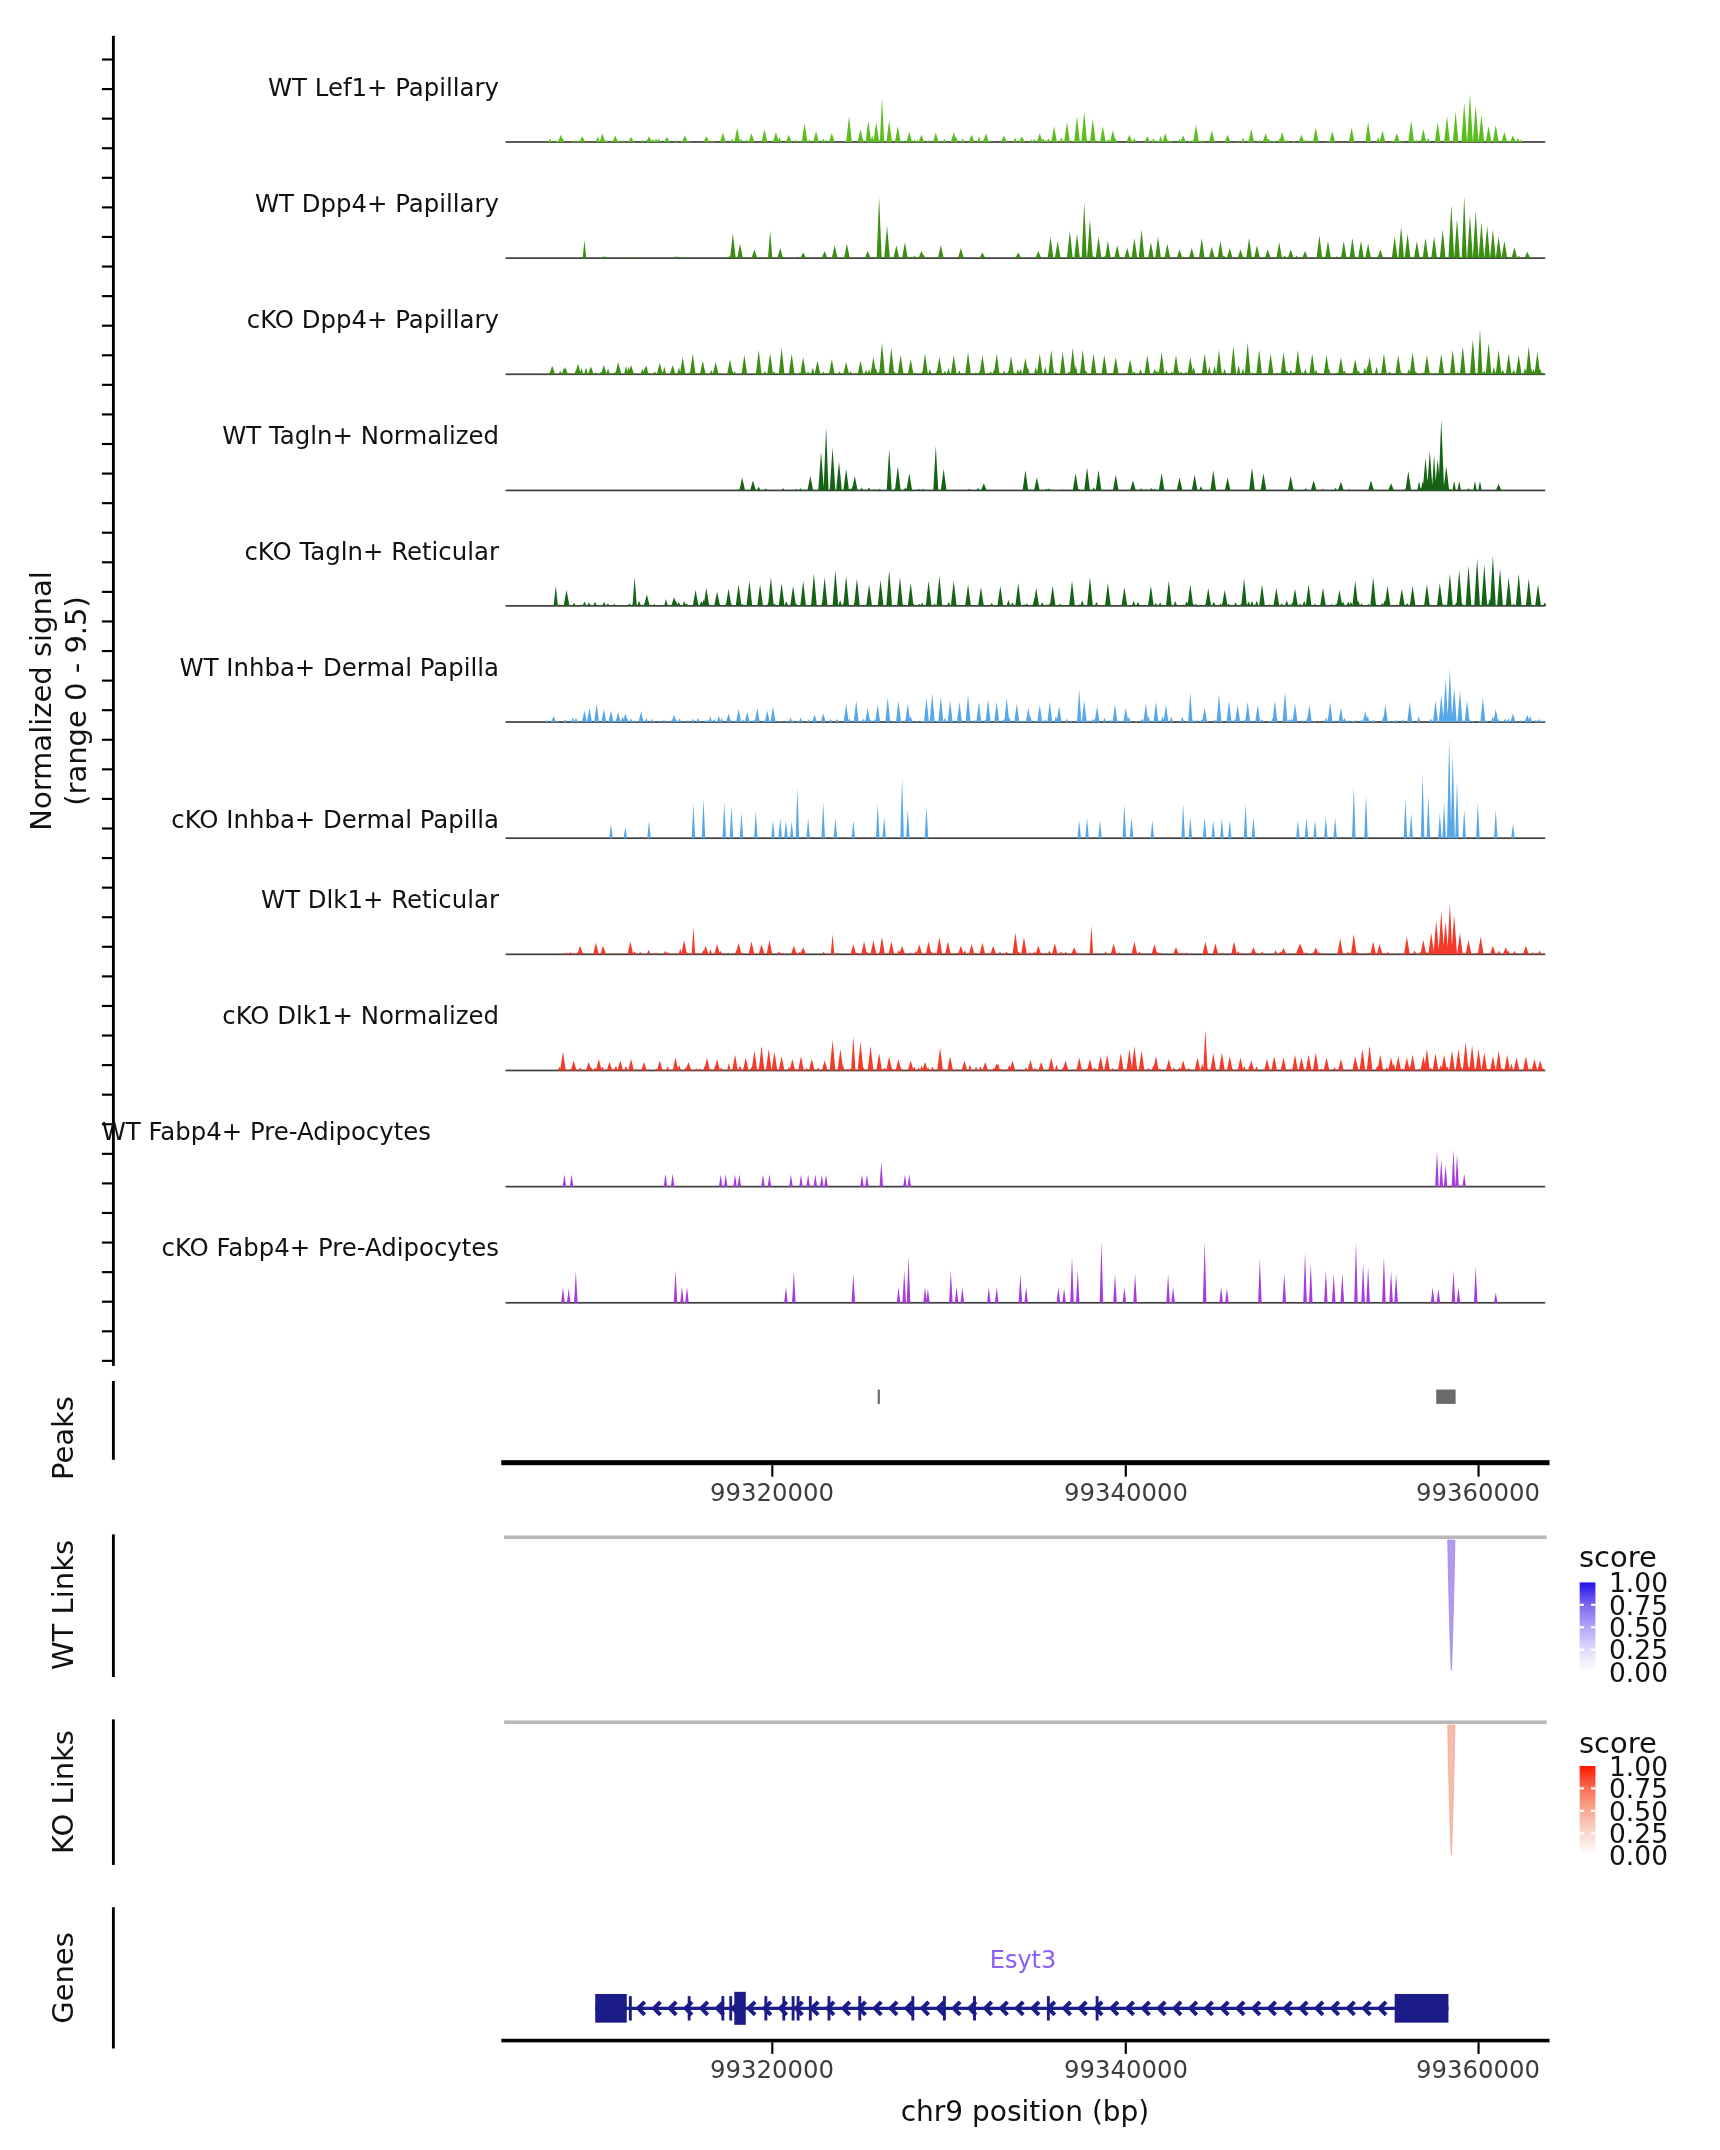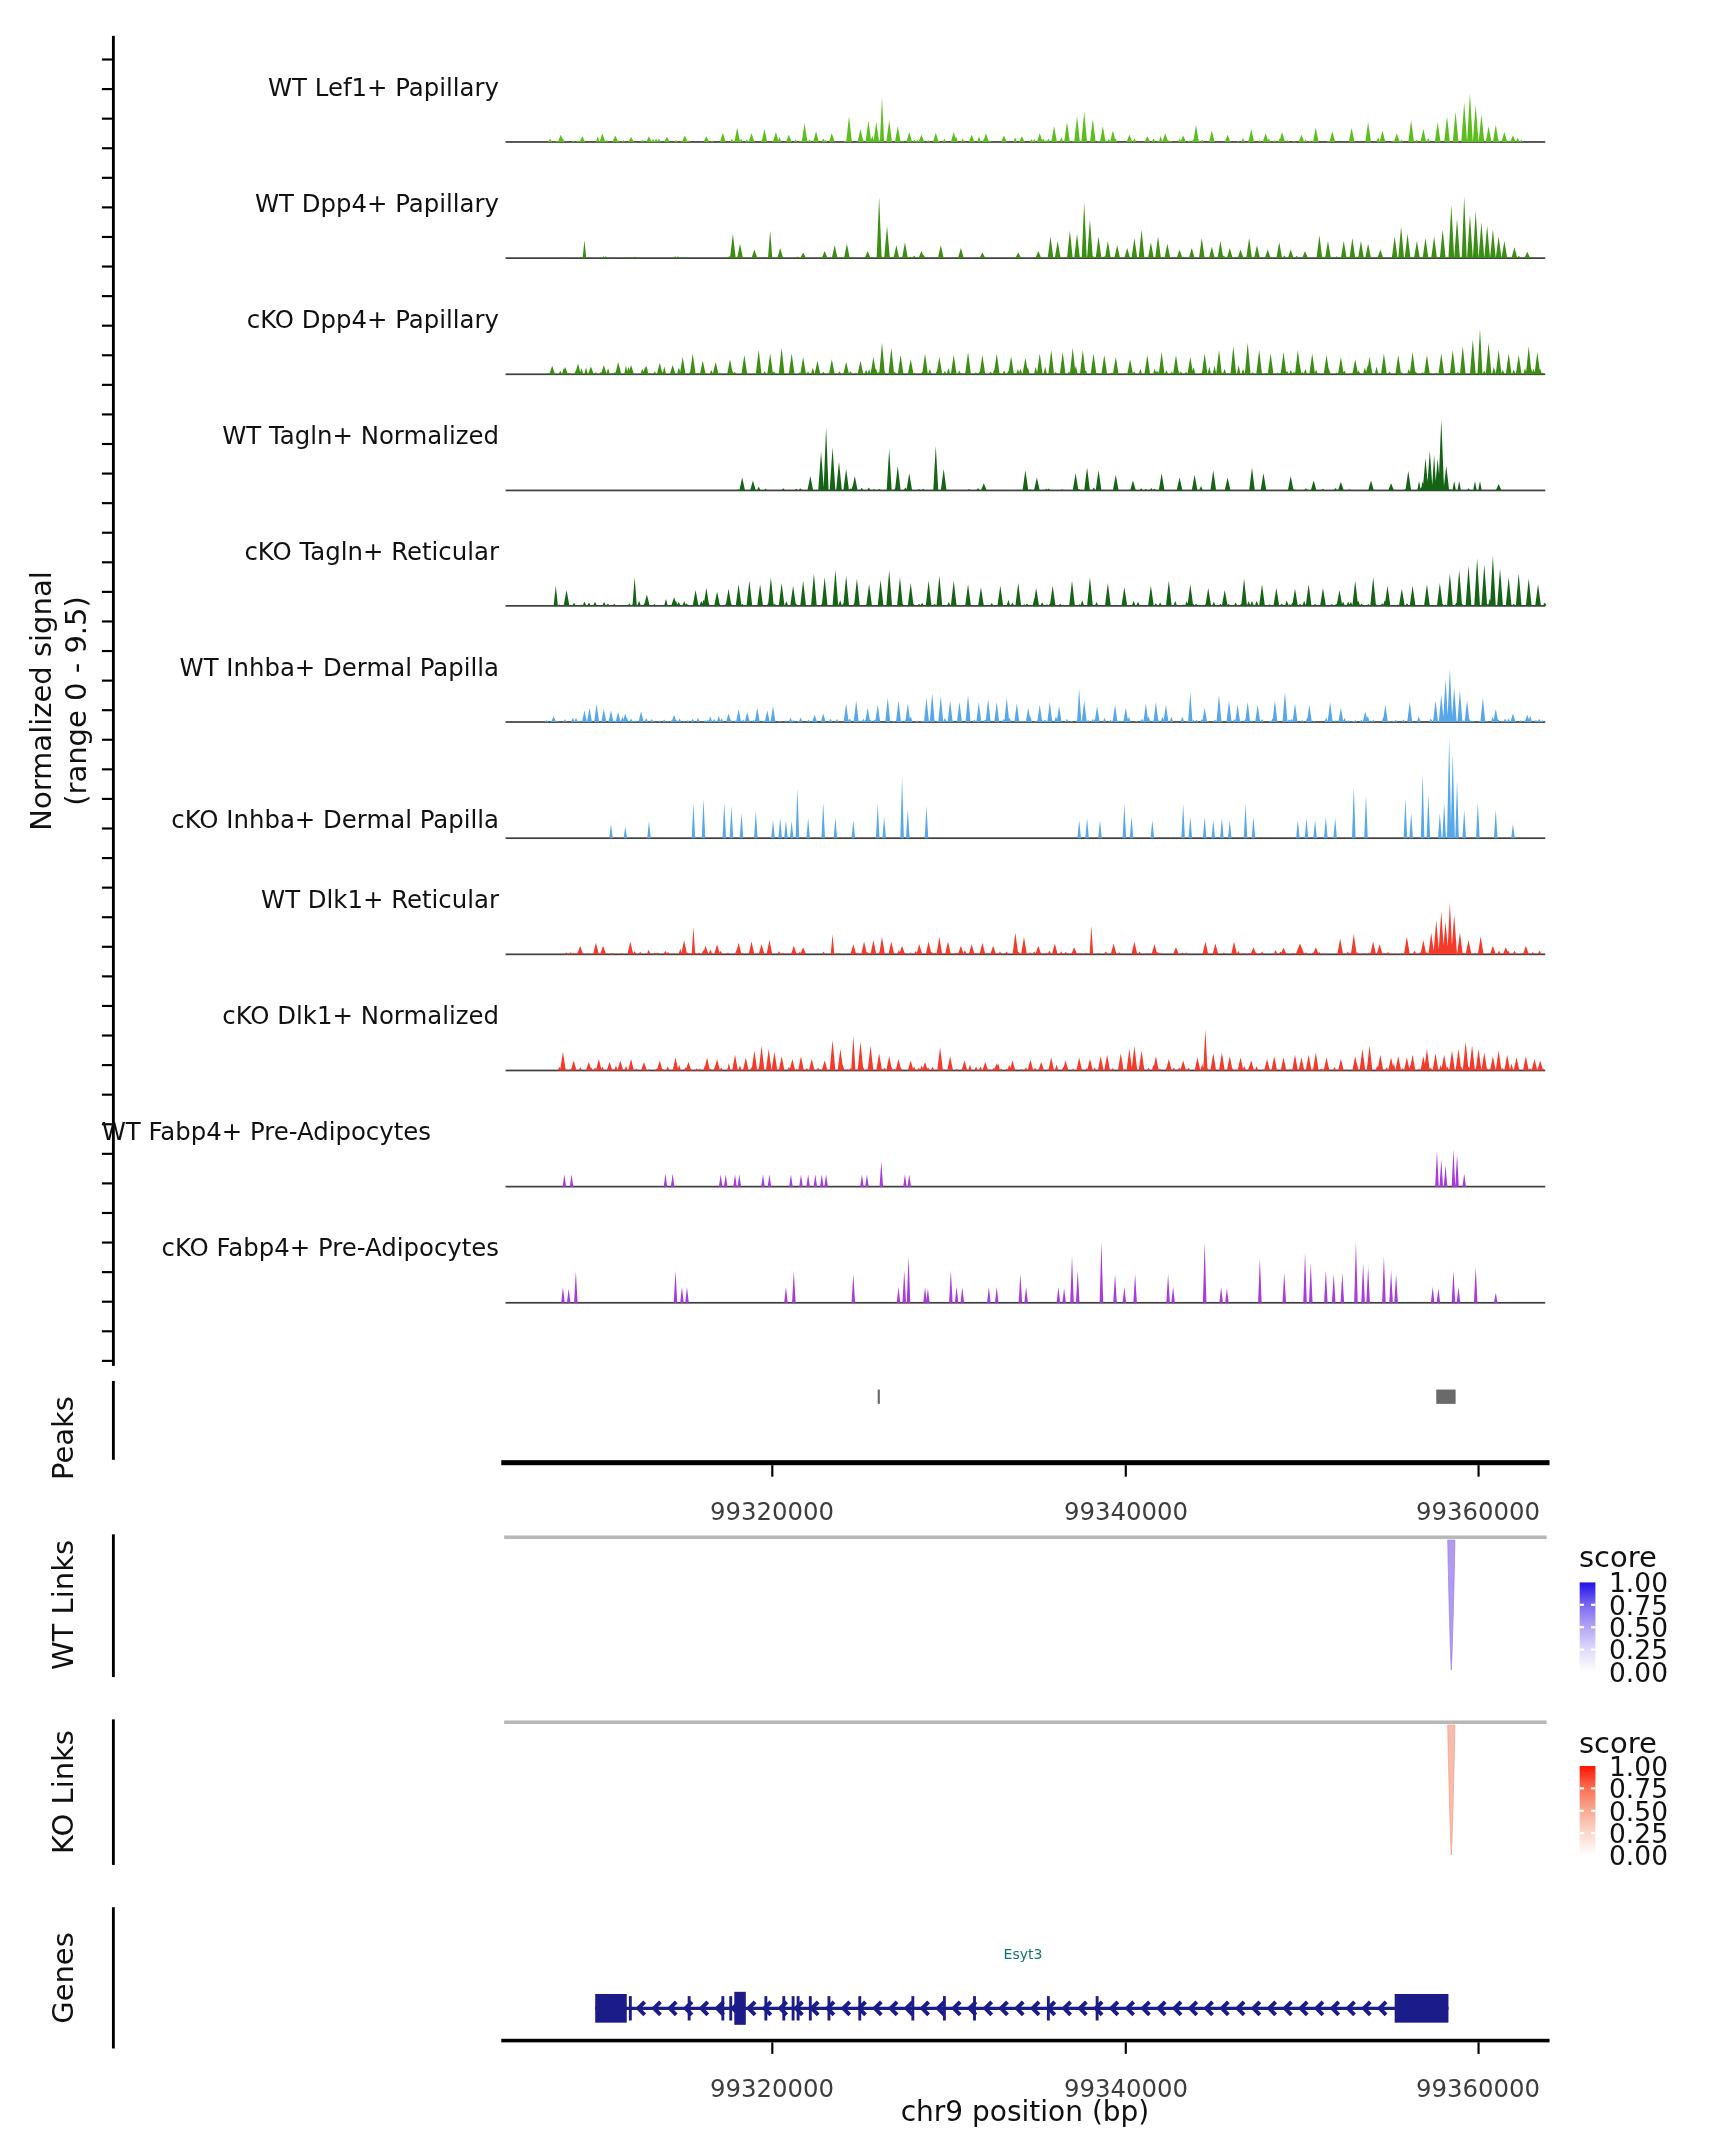--- a/index.html
+++ b/index.html
@@ -5,24 +5,24 @@
   html,body{margin:0;padding:0;background:#fff;}
   #stage{position:relative;width:1721px;height:2151px;background:#ffffff;
          font-family:"DejaVu Sans","Liberation Sans",sans-serif;overflow:hidden;}
   #gfx{position:absolute;left:0;top:0;}
   .abs{position:absolute;}
   .track-label{font-size:24.4px;color:#111;white-space:nowrap;transform:translateY(-50%);}
   .vlabel{font-size:29px;color:#111;white-space:nowrap;
           transform:translate(-50%,-50%) rotate(-90deg);}
   .ylabel{font-size:29px;color:#111;text-align:center;line-height:1.2;white-space:nowrap;
           transform:translate(-50%,-50%) rotate(-90deg);}
-  .tick-label{font-size:24.4px;color:#3d3d3d;white-space:nowrap;transform:translateX(-50%);margin-top:19px;}
+  .tick-label{font-size:24.4px;color:#3d3d3d;white-space:nowrap;transform:translateX(-50%);}
   .score-title{font-size:29px;color:#111;white-space:nowrap;}
   .score-tick{font-size:26.5px;color:#111;white-space:nowrap;transform:translateY(-50%);}
-  .gene-name{font-size:14px;color:#0f766e;white-space:nowrap;transform:translateX(-50%);}
+  .gene-name{font-size:24px;color:#8b5cf6;white-space:nowrap;transform:translateX(-50%);}
   .axis2-label{font-size:28px;color:#111;white-space:nowrap;transform:translateX(-50%);}
 </style>
 </head>
 <body>
 
 <div id="stage">
   <svg id="gfx" xmlns="http://www.w3.org/2000/svg" width="1721" height="2151" viewBox="0 0 2400 3000">
       <rect x="156" y="50" width="4" height="1855" fill="#000000"></rect>
       <rect x="142" y="81.5" width="14" height="3" fill="#000000"></rect>
       <rect x="142" y="122.75" width="14" height="3" fill="#000000"></rect>

